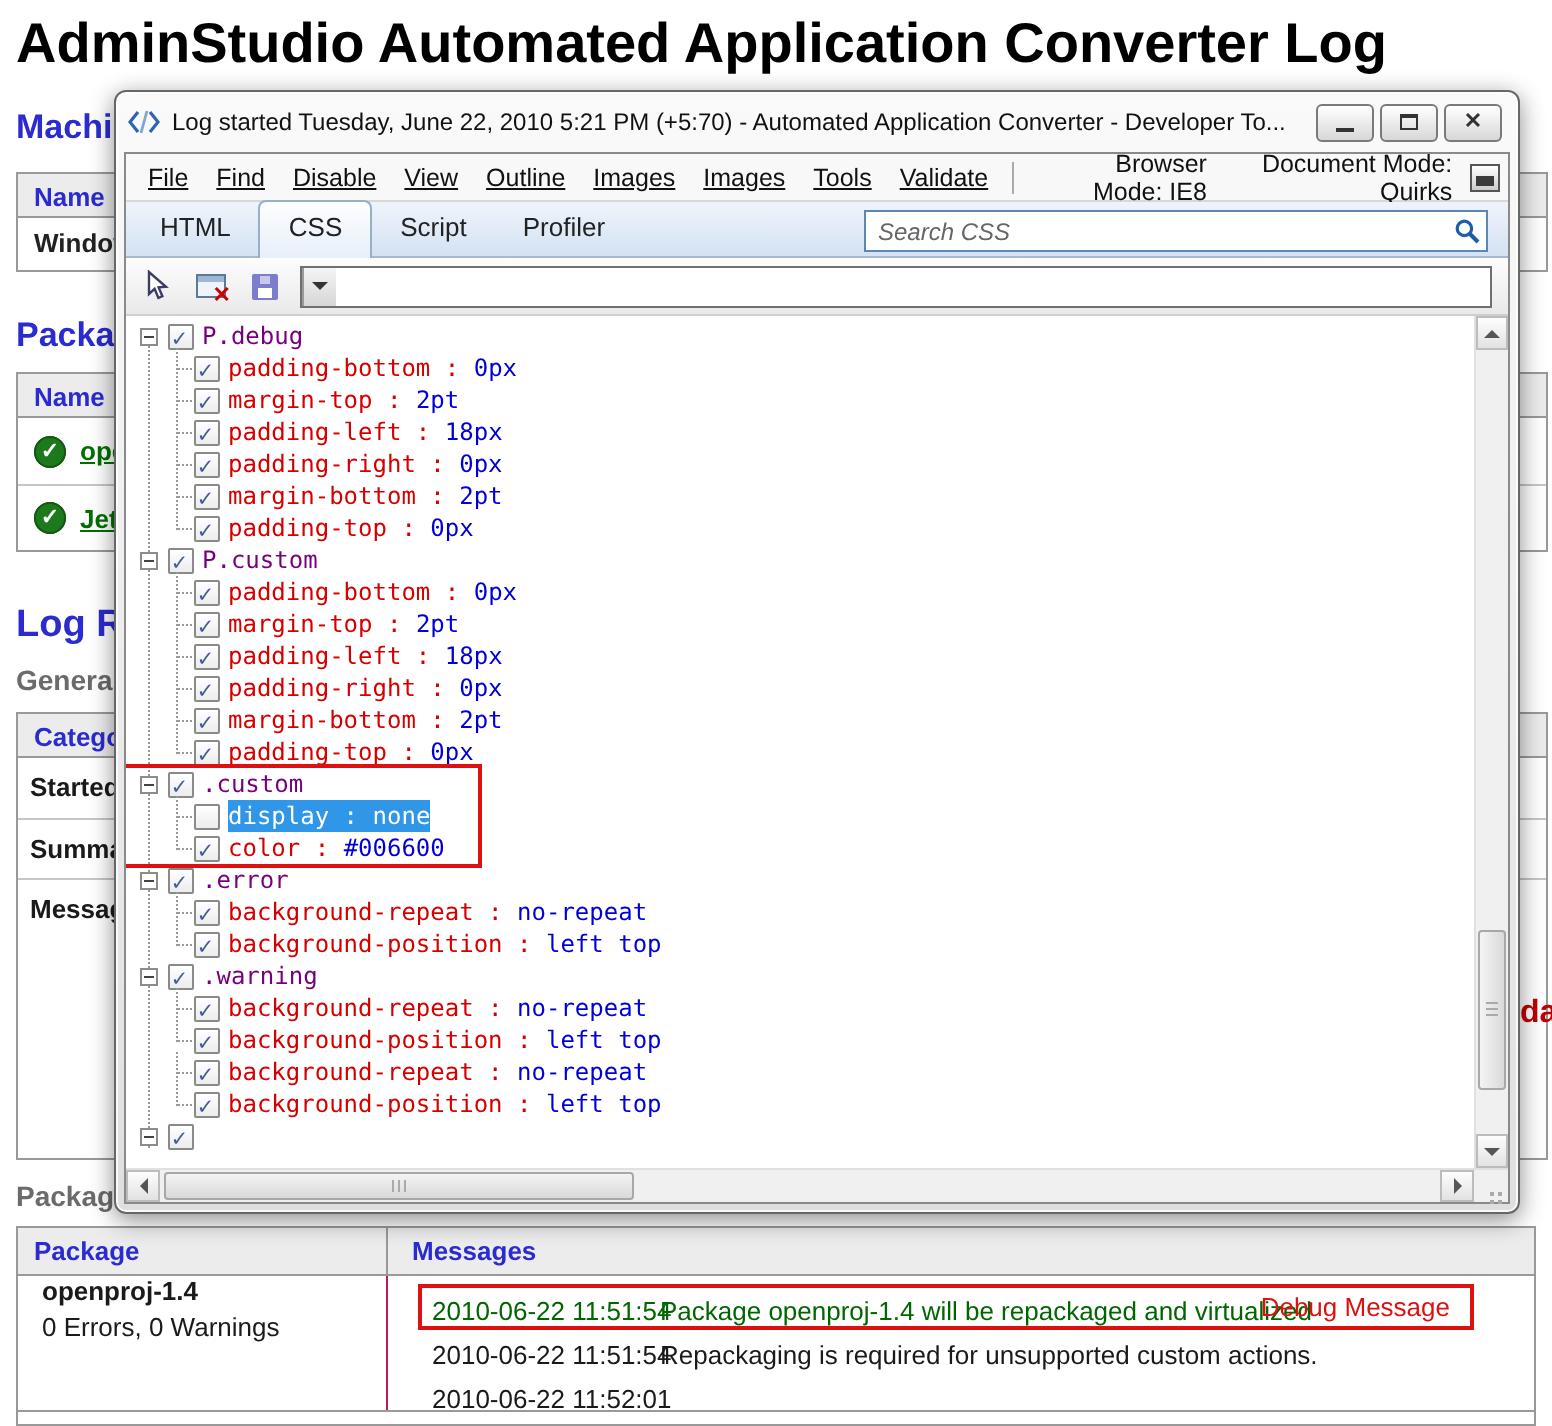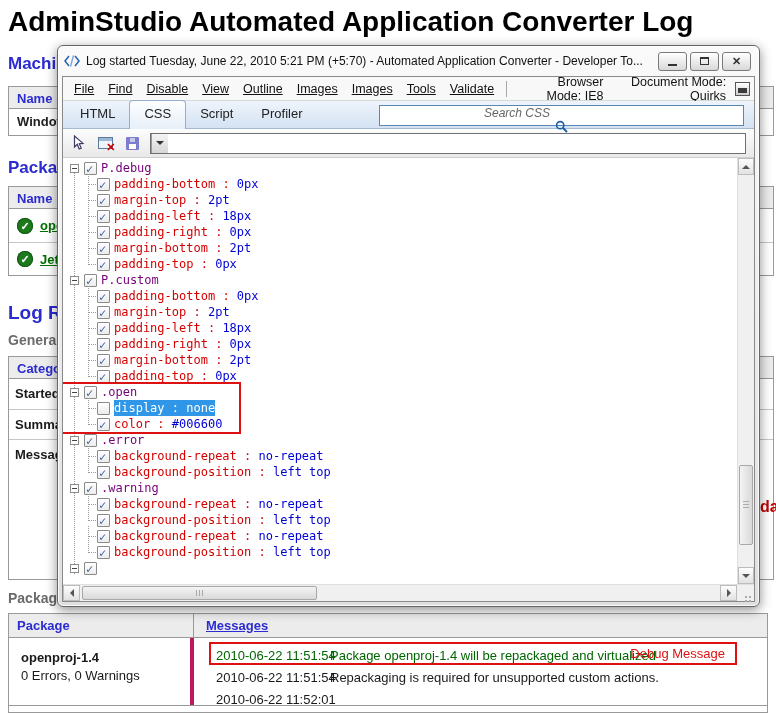--- a/index.html
+++ b/index.html
@@ -30,23 +30,23 @@
   .catrow:nth-of-type(1){ border-top:none; height:30px; }
   .catrow:nth-of-type(2){ height:30px; }
   .catrow:nth-of-type(3){ height:140px; }
 
   .red-fragment { position:absolute; left:760px; top:498px; color:#c00000; font-size:16px; font-weight:bold; }
 
   
   #bottom-table { position:absolute; left:8px; top:613px; width:760px; height:100px; border:1px solid #999; background:#fff; }
   .bt-head { display:flex; height:24px; background:#ececec; border-bottom:1px solid #999; color:#2b2bd0; font-weight:bold; font-size:13px; }
   .bt-col-pack { width:185px; border-right:1px solid #999; padding:4px 8px; }
-  .bt-col-msg { flex:1; padding:4px 8px 4px 12px;text-decoration:underline; }
+  .bt-col-msg { flex:1; padding:4px 8px 4px 12px; }
   .bt-body { display:flex; height:68px; border-bottom:1px solid #999; }
-  .bt-cell-pack { width:185px; border-right:4px solid #be185d; padding:12px 4px 0 12px; }
+  .bt-cell-pack { width:185px; border-right:1px solid #be185d; padding:0 4px 0 12px; }
   .pkg-name { font-weight:bold; font-size:13px; }
   .pkg-stats { font-size:13px; margin-top:3px; }
   .bt-cell-msg { flex:1; padding:6px 0 0 22px; position:relative; }
   .msg-row { display:flex; height:22px; align-items:center; font-size:13px; position:relative; white-space:nowrap; }
   .msg-time { width:114px; flex:none; }
   .msg-row.debug .msg-time, .msg-row.debug .msg-text { color:#006600; }
   .msg-annot-box { position:absolute; left:-7px; top:-2px; width:528px; height:23px; border:2px solid #dd1111; pointer-events:none; }
   .msg-annot-label { position:absolute; right:10px; top:2px; color:#dd1111; font-size:13px; }
 
   
@@ -71,22 +71,22 @@
   .menu-sep { width:1px; height:16px; background:#aaa; margin:0 5px; }
   .mode-item { padding:3px 9px; }
   .menu-min-btn { margin-left:auto; width:18px; height:14px; border:1px solid #555; background:linear-gradient(#fff,#ccc); position:relative; }
   .menu-min-btn::after { content:''; position:absolute; left:2px; right:2px; bottom:2px; height:5px; background:#3a3a3a; }
 
   .tabrow { height:28px; flex:none; background:linear-gradient(#eef4fb,#d4e2f3);
     border-bottom:1px solid #a4bad2; display:flex; align-items:flex-end; padding:0 3px; position:relative; }
   .tab { padding:5px 14px 7px; font-size:13px; color:#222; }
   .tab.active { background:linear-gradient(#fdfeff,#e7eff9); border:1px solid #96b0cb; border-bottom:none;
     border-radius:4px 4px 0 0; margin-bottom:-1px; padding-bottom:8px; }
-  .searchbox { position:absolute; right:10px; top:4px; width:365px; height:21px; border:1px solid #5c87b2;
-    background:#fff; display:flex; align-items:center;flex-direction:column; }
+  .searchbox { position:absolute; right:10px; top:4px; width:312px; height:21px; border:1px solid #5c87b2;
+    background:#fff; display:flex; align-items:center; }
   .searchbox input { border:none; outline:none; flex:1; font-size:12px; padding:0 6px; background:transparent;
     font-family:"Liberation Sans",sans-serif; color:#333; }
   .searchbox input::placeholder { color:#666; font-style:italic; }
   .mag { flex:none; width:20px; display:flex; justify-content:center; }
 
   .toolbar { height:29px; flex:none; background:linear-gradient(#fdfdfd,#e9e9e9); border-bottom:1px solid #cfcfcf;
     display:flex; align-items:center; padding:0 6px; gap:9px; }
   .tool-icon { width:18px; height:18px; display:flex; align-items:center; justify-content:center; position:relative; }
   .winx { width:15px; height:12px; border:1px solid #5a7a9a; background:#eef4fa; position:relative; }
   .winx::before { content:''; position:absolute; left:0; right:0; top:0; height:3px; background:#9cb8d4; }
@@ -360,21 +360,21 @@
               <div class="trow kid">
                 <span class="cb on"></span>
                 <span class="propline"><span class="pname">padding-top</span><span class="pcolon"> : </span><span class="pval">0px</span></span>
               </div>
             </div>
           </div>
           <div class="group">
             <div class="trow">
               <span class="expander"></span>
               <span class="cb on"></span>
-              <span class="sel-label">.open</span>
+              <span class="sel-label">.custom</span>
             </div>
             <div class="kids">
               <div class="trow kid">
                 <span class="cb"></span>
                 <span class="propline selhi"><span class="pname">display</span><span class="pcolon"> : </span><span class="pval">none</span></span>
               </div>
               <div class="trow kid">
                 <span class="cb on"></span>
                 <span class="propline"><span class="pname">color</span><span class="pcolon"> : </span><span class="pval">#006600</span></span>
               </div>

